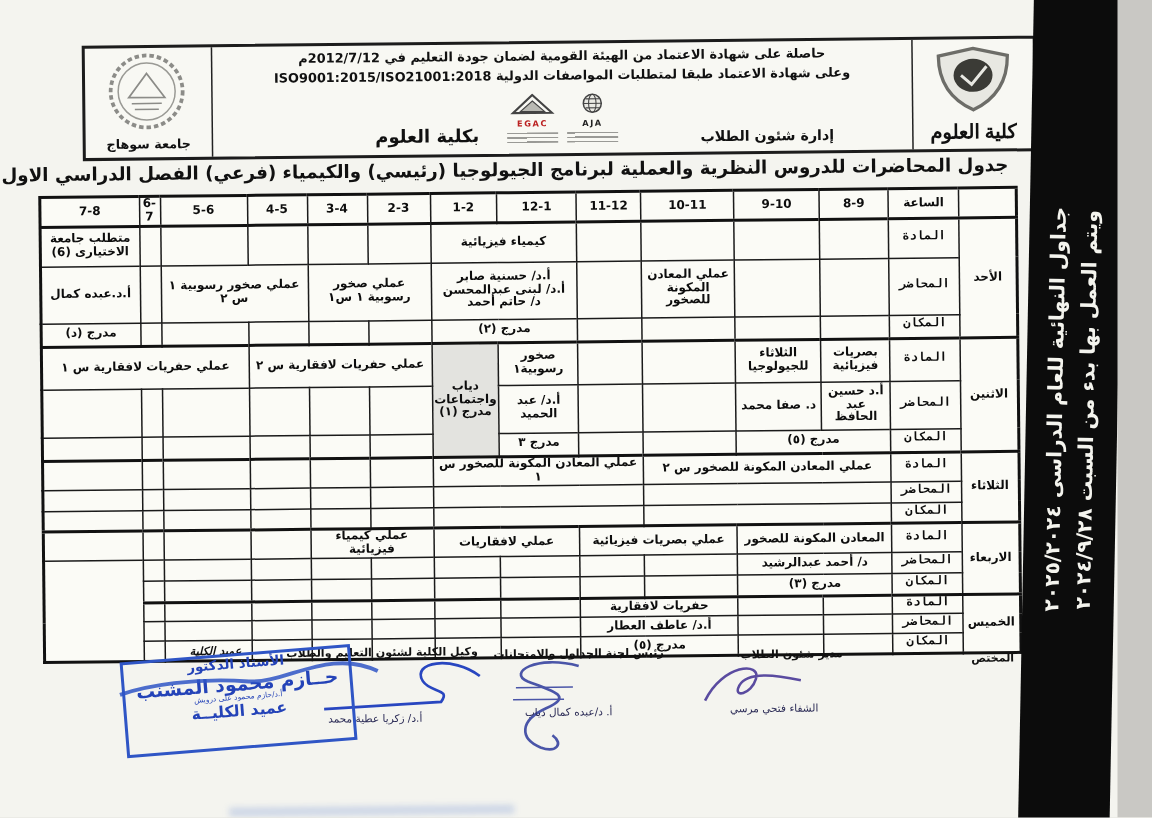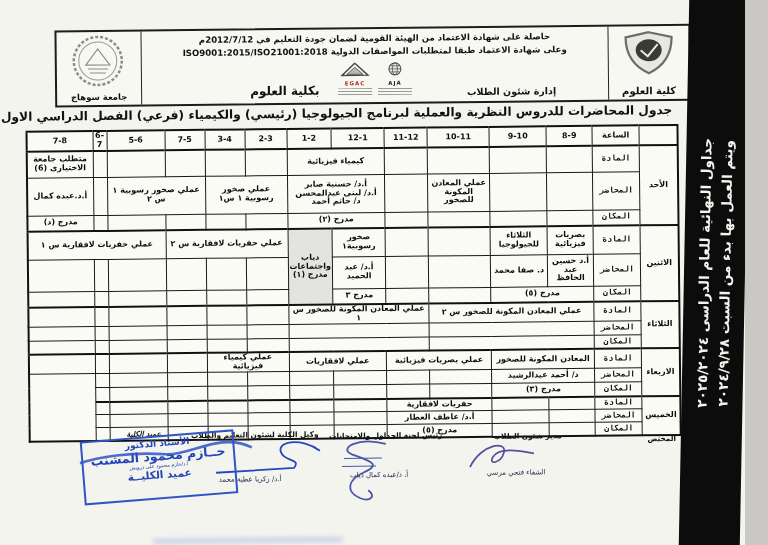--- a/index.html
+++ b/index.html
@@ -22,21 +22,21 @@
   .acc2{position:absolute;top:17px;width:100%;font-size:8.6px;font-weight:bold;}
   .logos{position:absolute;left:196px;top:33px;display:flex;gap:6px;direction:ltr;}
   .logo-box{width:34px;text-align:center;}
   .egac-txt{font-size:5.5px;font-weight:bold;color:#b22;letter-spacing:1px;line-height:1;}
   .aja-txt{font-size:5.5px;font-weight:bold;color:#222;letter-spacing:1px;line-height:1;}
   .micro{height:7px;margin-top:1px;
      background:repeating-linear-gradient(#9a9a96 0 1px,transparent 1px 3px);}
   .bkoloom{position:absolute;left:108px;bottom:5px;font-size:12px;font-weight:bold;}
   .edara{position:absolute;right:52px;bottom:4px;font-size:9.5px;font-weight:bold;text-align:right;}
   .hdr-fac{width:80px;position:relative;text-align:center;border-left:1.5px solid #222;}
-  .hdr-fac .fac-name{position:absolute;bottom:3px;width:100%;font-size:10px;font-weight:bold;}
+  .hdr-fac .fac-name{position:absolute;bottom:3px;width:100%;font-size:13px;font-weight:bold;font-family:Liberation Serif, serif;}
 
   
   .title{position:absolute;left:18px;top:106px;width:656px;text-align:center;
      font-size:12.2px;font-weight:bold;direction:rtl;white-space:nowrap;}
 
   
   table.sched{position:absolute;left:27px;top:127px;border-collapse:collapse;
      table-layout:fixed;direction:rtl;background:#fbfbf6;border:2px solid #111;}
   table.sched td{border:1px solid #1a1a1a;font-weight:bold;text-align:center;
      vertical-align:middle;font-size:8px;line-height:1.12;padding:0 1px;color:#0d0d0d;
@@ -154,21 +154,21 @@
             <td></td>
             <td class="hour">الساعة</td>
             <td class="hour">8-9</td>
             <td class="hour">9-10</td>
             <td class="hour">10-11</td>
             <td class="hour">11-12</td>
             <td class="hour">12-1</td>
             <td class="hour">1-2</td>
             <td class="hour">2-3</td>
             <td class="hour">3-4</td>
-            <td class="hour">7-5</td>
+            <td class="hour">4-5</td>
             <td class="hour">5-6</td>
             <td class="hour">6-7</td>
             <td class="hour">7-8</td>
           </tr>
           <tr class="blk" style="height: 26px;">
             <td class="day" rowspan="3">الأحد</td>
             <td class="lbl">المادة</td>
             <td></td>
             <td></td>
             <td></td>

